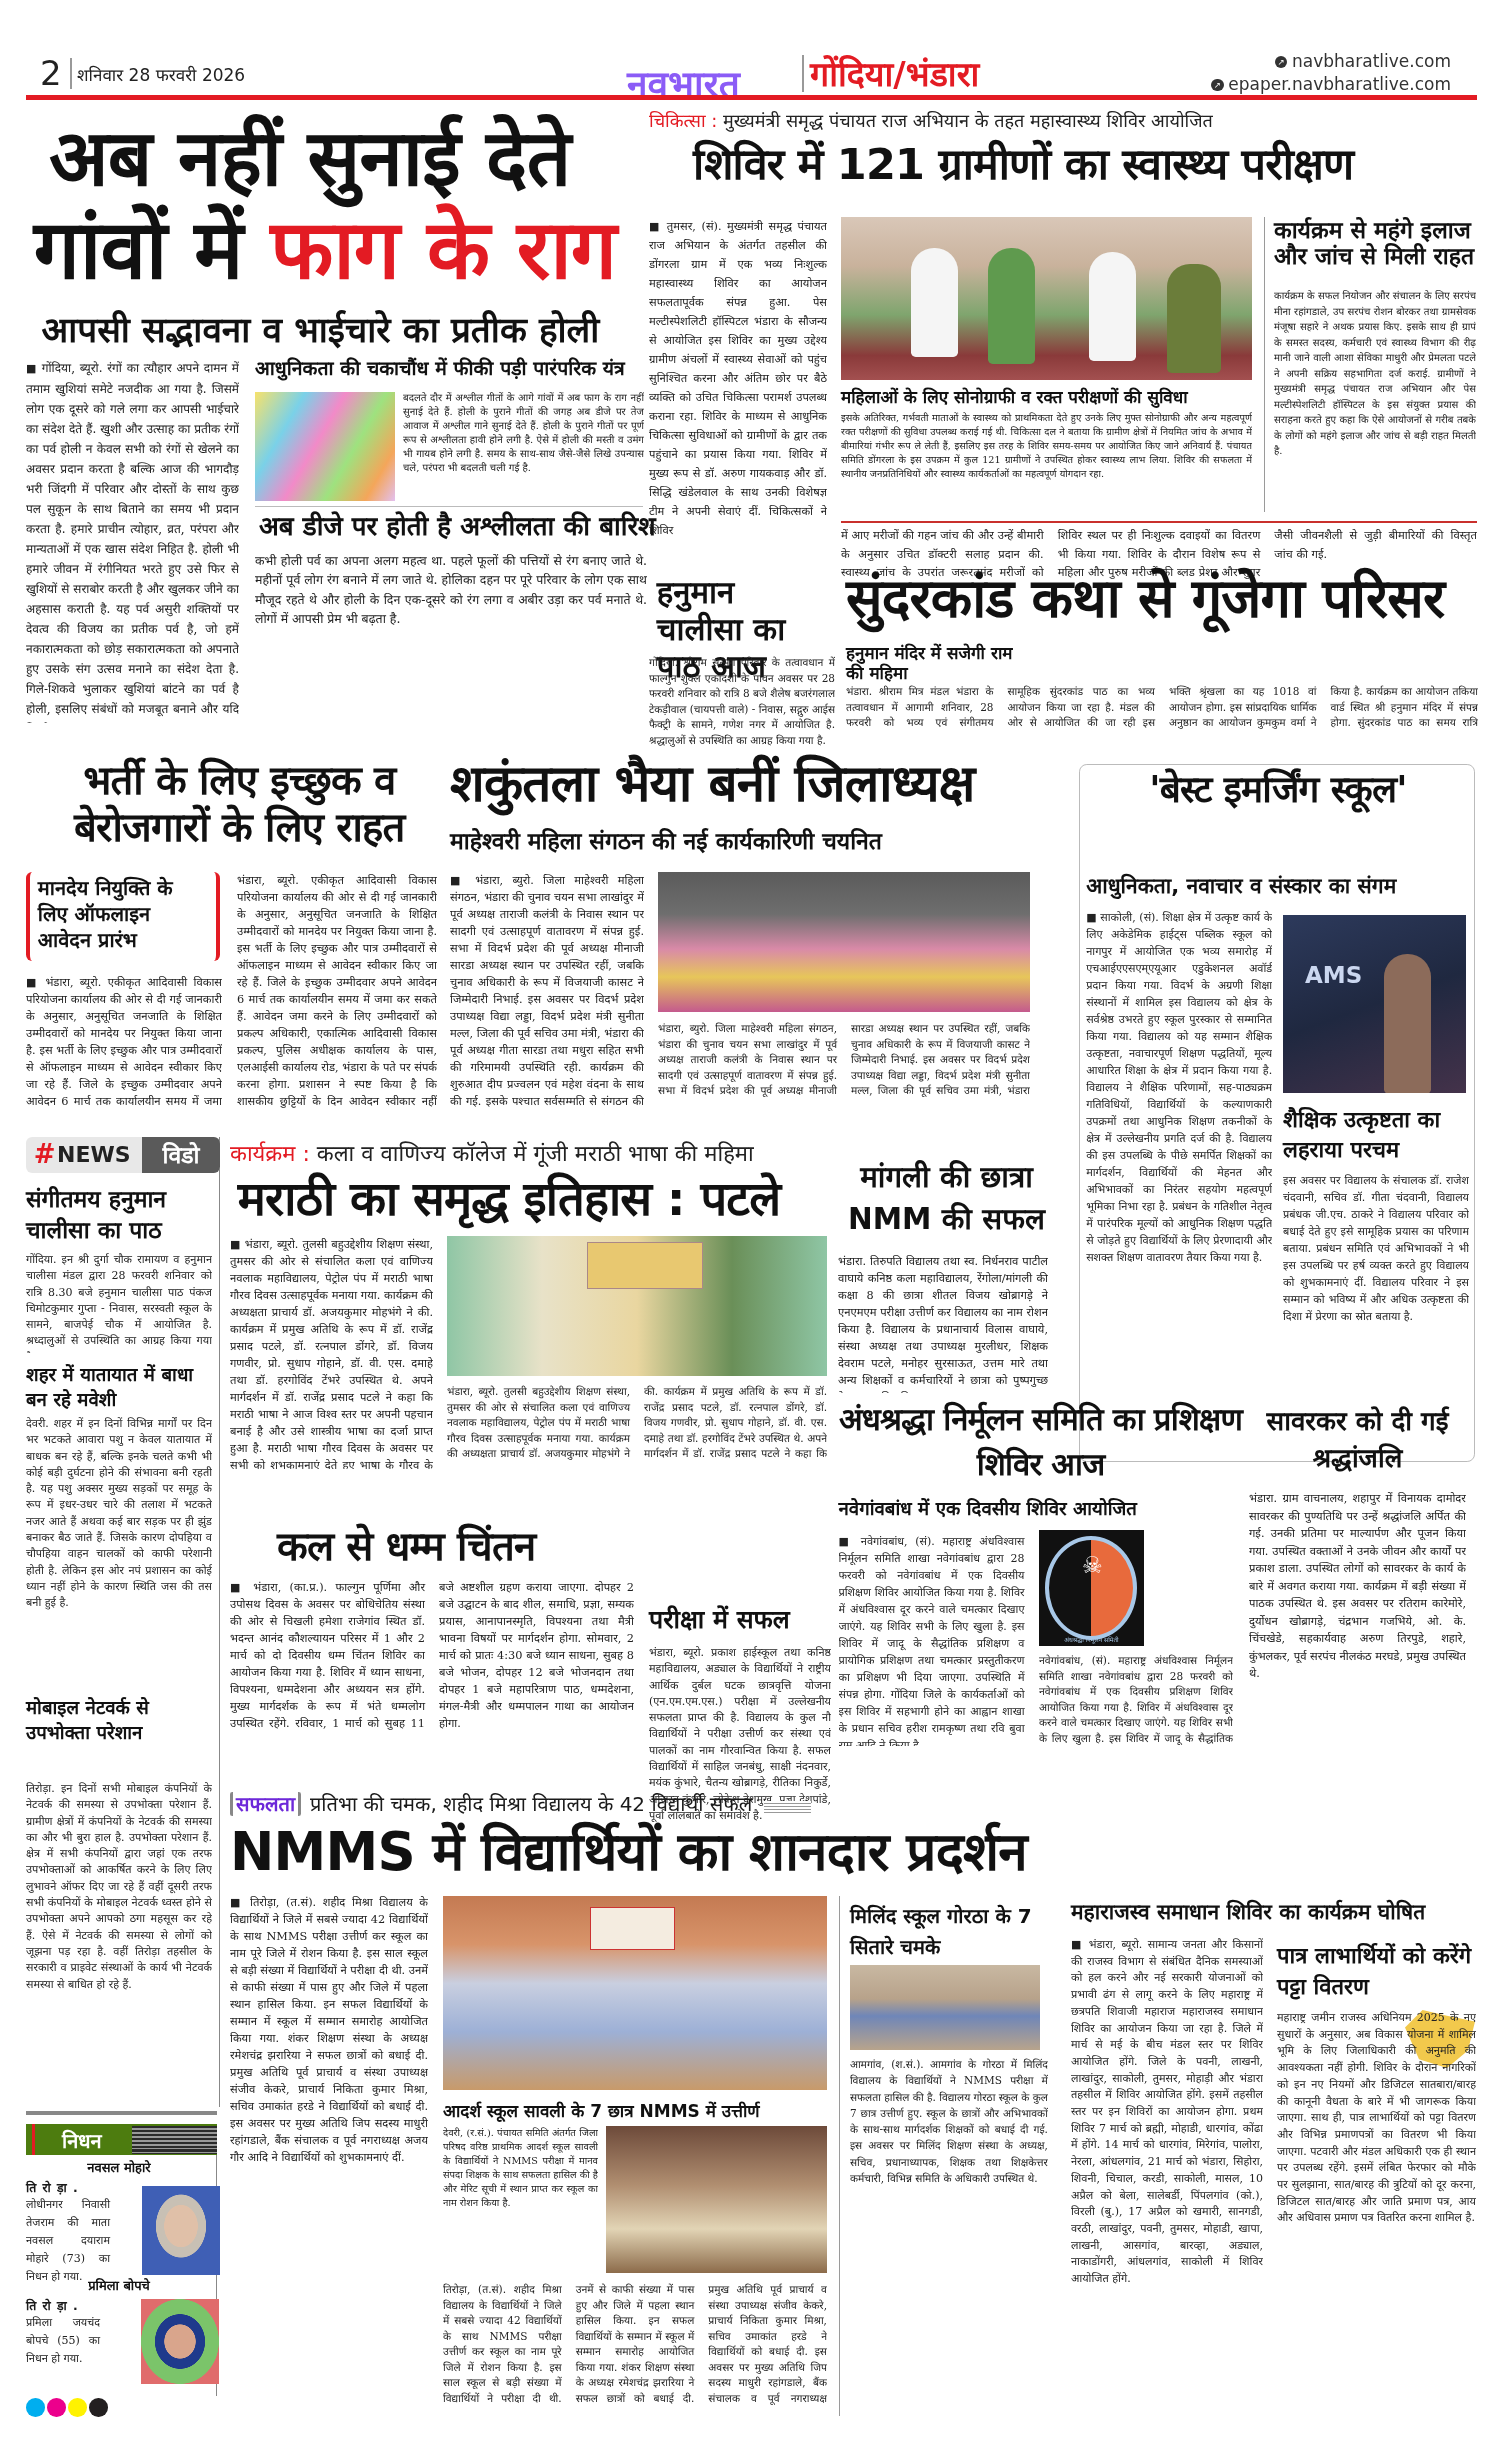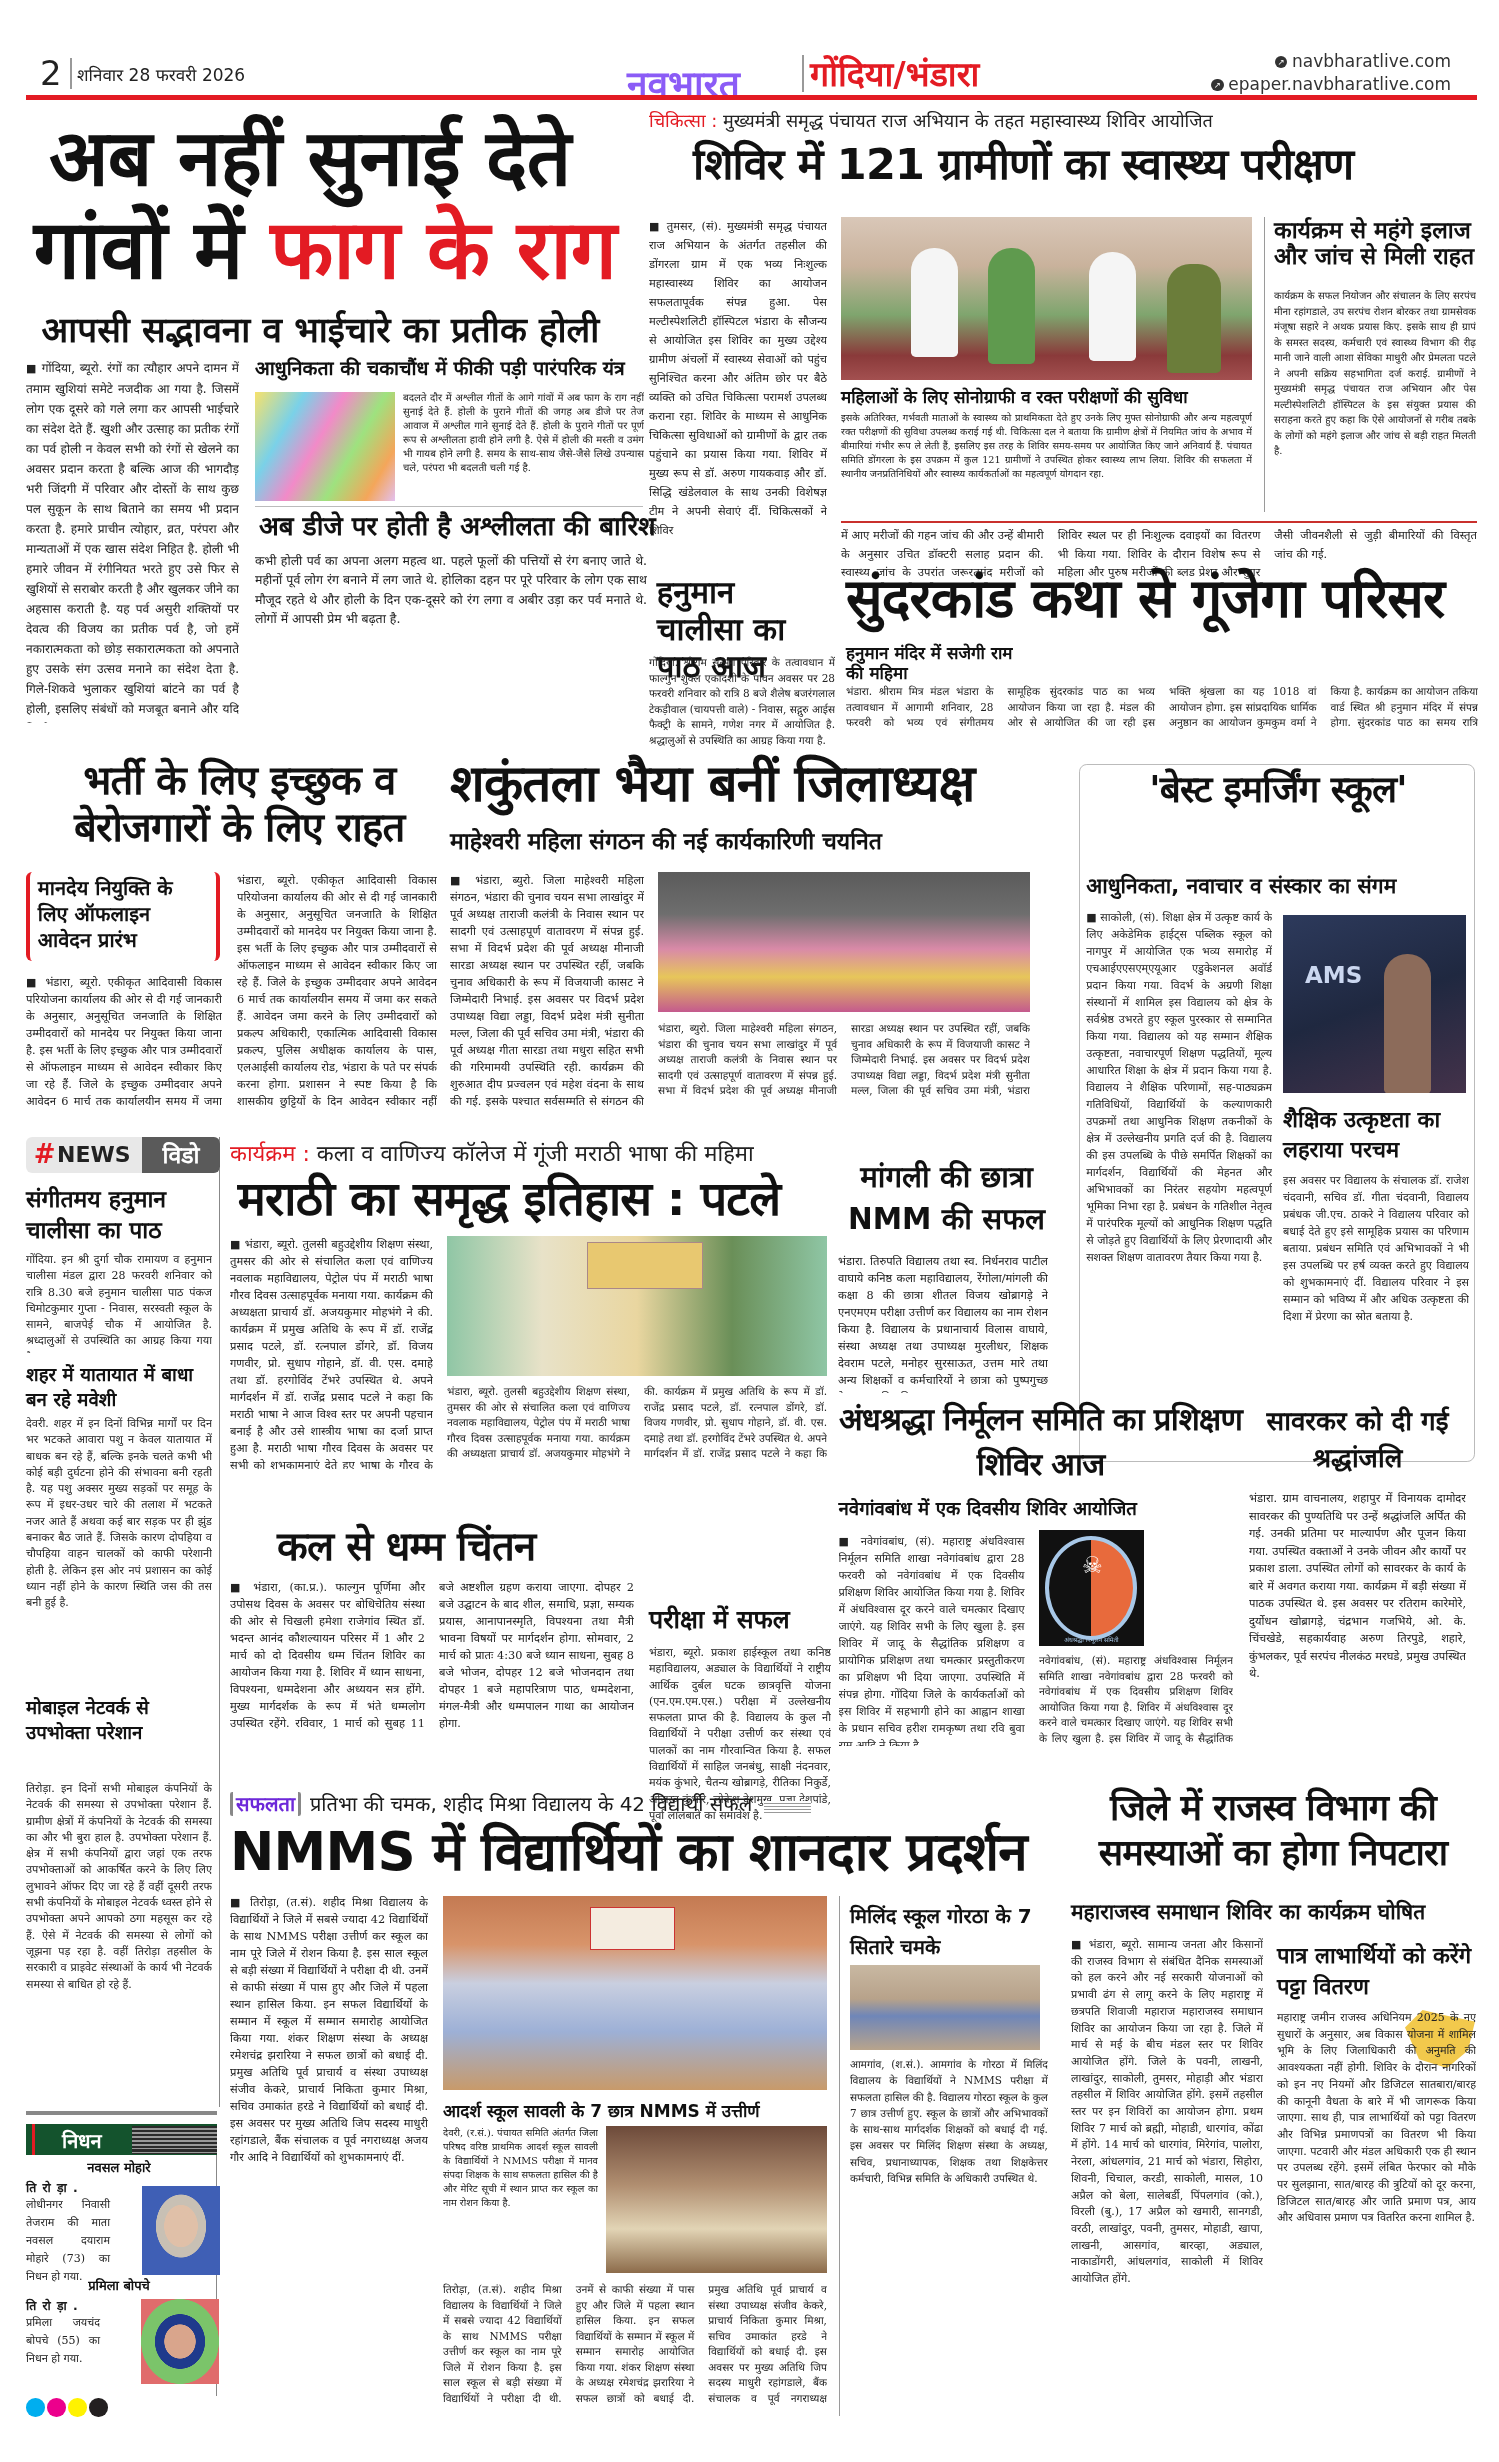--- a/index.html
+++ b/index.html
@@ -122,21 +122,21 @@
   <div class="sub" style="position:absolute;left:0;top:47px;width:186px;font-size:23px;line-height:31px;">संगीतमय हनुमान चालीसा का पाठ</div>
   <div class="body-text" style="position:absolute;left:0;top:115px;width:186px;height:101px;overflow:hidden;font-size:11px;line-height:16.3px;">गोंदिया. इन श्री दुर्गा चौक रामायण व हनुमान चालीसा मंडल द्वारा 28 फरवरी शनिवार को रात्रि 8.30 बजे हनुमान चालीसा पाठ पंकज चिमोटकुमार गुप्ता - निवास, सरस्वती स्कूल के सामने, बाजपेई चौक में आयोजित है. श्रध्दालुओं से उपस्थिति का आग्रह किया गया है.</div>
   <div class="sub" style="position:absolute;left:0;top:225px;width:186px;font-size:18.6px;line-height:25px;">शहर में यातायात में बाधा बन रहे मवेशी</div>
   <div class="body-text" style="position:absolute;left:0;top:279px;width:186px;height:303px;overflow:hidden;font-size:11px;line-height:16.3px;">देवरी. शहर में इन दिनों विभिन्न मार्गों पर दिन भर भटकते आवारा पशु न केवल यातायात में बाधक बन रहे हैं, बल्कि इनके चलते कभी भी कोई बड़ी दुर्घटना होने की संभावना बनी रहती है. यह पशु अक्सर मुख्य सड़कों पर समूह के रूप में इधर-उधर चारे की तलाश में भटकते नजर आते हैं अथवा कई बार सड़क पर ही झुंड बनाकर बैठ जाते हैं. जिसके कारण दोपहिया व चौपहिया वाहन चालकों को काफी परेशानी होती है. लेकिन इस ओर नपं प्रशासन का कोई ध्यान नहीं होने के कारण स्थिति जस की तस बनी हुई है.</div>
   <div class="sub" style="position:absolute;left:0;top:558px;width:186px;font-size:18.6px;line-height:25px;">मोबाइल नेटवर्क से उपभोक्ता परेशान</div>
   <div class="body-text" style="position:absolute;left:0;top:644px;width:186px;height:317px;overflow:hidden;font-size:11px;line-height:16.3px;">तिरोड़ा. इन दिनों सभी मोबाइल कंपनियों के नेटवर्क की समस्या से उपभोक्ता परेशान हैं. ग्रामीण क्षेत्रों में कंपनियों के नेटवर्क की समस्या का और भी बुरा हाल है. उपभोक्ता परेशान हैं. क्षेत्र में सभी कंपनियों द्वारा जहां एक तरफ उपभोक्ताओं को आकर्षित करने के लिए लिए लुभावने ऑफर दिए जा रहे हैं वहीं दूसरी तरफ सभी कंपनियों के मोबाइल नेटवर्क ध्वस्त होने से उपभोक्ता अपने आपको ठगा महसूस कर रहे हैं. ऐसे में नेटवर्क की समस्या से लोगों को जूझना पड़ रहा है. वहीं तिरोड़ा तहसील के सरकारी व प्राइवेट संस्थाओं के कार्य भी नेटवर्क समस्या से बाधित हो रहे हैं.</div>
 </div>
 <div class="abs" style="left:26px;top:2111px;width:191px;height:3.9px;background:#888;"></div>
 
 <div class="abs" style="left:26px;top:2124px;width:191px;height:272px;border-right:1.6px solid #888;">
-  <div style="position:absolute;left:0;top:0;width:191px;height:31px;background:#14532d;">
+  <div style="position:absolute;left:0;top:0;width:191px;height:31px;background:#4d7c0f;">
     <span style="position:absolute;left:6.2px;top:0;width:3.1px;height:31px;background:#e31b23;"></span>
     <span style="position:absolute;left:36px;top:3.1px;color:#fff;font-weight:bold;font-size:20px;">निधन</span>
     <span style="position:absolute;right:0;top:1.6px;width:85px;height:28px;background:repeating-linear-gradient(180deg,#2a2a2a 0 2.3px,#999 2.3px 3.9px);"></span>
   </div>
   <div style="position:absolute;left:0;top:37px;width:186px;height:116px;">
     <div class="sub" style="text-align:center;font-size:13px;">नवसल मोहारे</div>
     <div style="font-weight:bold;font-size:12.4px;letter-spacing:6.2px;margin-top:3.1px;">तिरोड़ा.</div>
     <div class="body-text" style="width:84px;font-size:11px;line-height:18px;">लोधीनगर निवासी तेजराम की माता नवसल दयाराम मोहारे (73) का निधन हो गया.</div>
     <div class="photo" style="left:116px;top:25px;width:78px;height:89px;background:radial-gradient(ellipse at 50% 45%,#e0c0a8 0 30%,#c8c0b4 31% 45%,#3f5fb5 46% 100%);"></div>
   </div>
@@ -216,20 +216,19 @@
   <div class="vline" style="left:609px;top:111px;height:520px;width:0.8px;"></div>
 </div>
 
 <div class="abs" style="left:846px;top:1901px;width:217px;height:528px;">
   <div class="sub" style="position:absolute;left:3.9px;top:0;width:202px;font-size:20px;line-height:31px;">मिलिंद स्कूल गोरठा के 7 सितारे चमके</div>
   <div class="photo" style="left:3.9px;top:64px;width:190px;height:85px;background:linear-gradient(180deg,#c8b8a2 0%,#b7a28a 40%,#6f86b8 60%,#b8a48c 100%);"></div>
   <div class="body-text" style="position:absolute;left:3.9px;top:155px;width:198px;height:365px;overflow:hidden;font-size:10.5px;line-height:16.3px;">आमगांव, (श.सं.). आमगांव के गोरठा में मिलिंद विद्यालय के विद्यार्थियों ने NMMS परीक्षा में सफलता हासिल की है. विद्यालय गोरठा स्कूल के कुल 7 छात्र उत्तीर्ण हुए. स्कूल के छात्रों और अभिभावकों के साथ-साथ मार्गदर्शक शिक्षकों को बधाई दी गई. इस अवसर पर मिलिंद शिक्षण संस्था के अध्यक्ष, सचिव, प्रधानाध्यापक, शिक्षक तथा शिक्षकेत्तर कर्मचारी, विभिन्न समिति के अधिकारी उपस्थित थे.</div>
 </div>
 
 <div class="abs" style="left:1071px;top:1785px;width:405px;height:636px;">
-  <div class="hd" style="position:absolute;left:0;top:0;width:404px;font-size:36px;line-height:45px;text-align:center;">जिले में राजस्व विभाग की समस्याओं का होगा निपटारा</div>
   <div class="sub" style="position:absolute;left:0;top:115px;font-size:21px;white-space:nowrap;">महाराजस्व समाधान शिविर का कार्यक्रम घोषित</div>
   <div class="body-text bullet" style="position:absolute;left:0;top:152px;width:192px;height:481px;overflow:hidden;font-size:11px;line-height:16.7px;"><span>भंडारा, ब्यूरो. सामान्य जनता और किसानों की राजस्व विभाग से संबंधित दैनिक समस्याओं को हल करने और नई सरकारी योजनाओं को प्रभावी ढंग से लागू करने के लिए महाराष्ट्र में छत्रपति शिवाजी महाराज महाराजस्व समाधान शिविर का आयोजन किया जा रहा है. जिले में मार्च से मई के बीच मंडल स्तर पर शिविर आयोजित होंगे. जिले के पवनी, लाखनी, लाखांदुर, साकोली, तुमसर, मोहाड़ी और भंडारा तहसील में शिविर आयोजित होंगे. इसमें तहसील स्तर पर इन शिविरों का आयोजन होगा. प्रथम शिविर 7 मार्च को ब्रह्मी, मोहाडी, धारगांव, कोंढा में होंगे. 14 मार्च को धारगांव, मिरेगांव, पालोरा, नेरला, आंधलगांव, 21 मार्च को भंडारा, सिहोरा, शिवनी, चिचाल, करडी, साकोली, मासल, 10 अप्रैल को बेला, सालेबर्डी, पिंपलगांव (को.), विरली (बु.), 17 अप्रैल को खमारी, सानगडी, वरठी, लाखांदुर, पवनी, तुमसर, मोहाडी, खापा, लाखनी, आसगांव, बारव्हा, अड्याल, नाकाडोंगरी, आंधलगांव, साकोली में शिविर आयोजित होंगे.</span></div>
   <div class="sub" style="position:absolute;left:206px;top:155px;width:199px;font-size:22px;line-height:31px;">पात्र लाभार्थियों को करेंगे पट्टा वितरण</div>
   <div class="photo" style="left:334px;top:225px;width:70px;height:58px;background:#f2c94c;clip-path:polygon(0 30%,25% 0,60% 10%,100% 20%,90% 70%,60% 100%,20% 85%);"></div>
   <div class="body-text" style="position:absolute;left:206px;top:225px;width:199px;height:407px;overflow:hidden;font-size:11px;line-height:16.7px;shape-outside:none;">महाराष्ट्र जमीन राजस्व अधिनियम 2025 के नए सुधारों के अनुसार, अब विकास योजना में शामिल भूमि के लिए जिलाधिकारी की अनुमति की आवश्यकता नहीं होगी. शिविर के दौरान नागरिकों को इन नए नियमों और डिजिटल सातबारा/बारह की कानूनी वैधता के बारे में भी जागरूक किया जाएगा. साथ ही, पात्र लाभार्थियों को पट्टा वितरण और विभिन्न प्रमाणपत्रों का वितरण भी किया जाएगा. पटवारी और मंडल अधिकारी एक ही स्थान पर उपलब्ध रहेंगे. इसमें लंबित फेरफार को मौके पर सुलझाना, सात/बारह की त्रुटियों को दूर करना, डिजिटल सात/बारह और जाति प्रमाण पत्र, आय और अधिवास प्रमाण पत्र वितरित करना शामिल है.</div>
 </div>
 
 
 </body></html>

